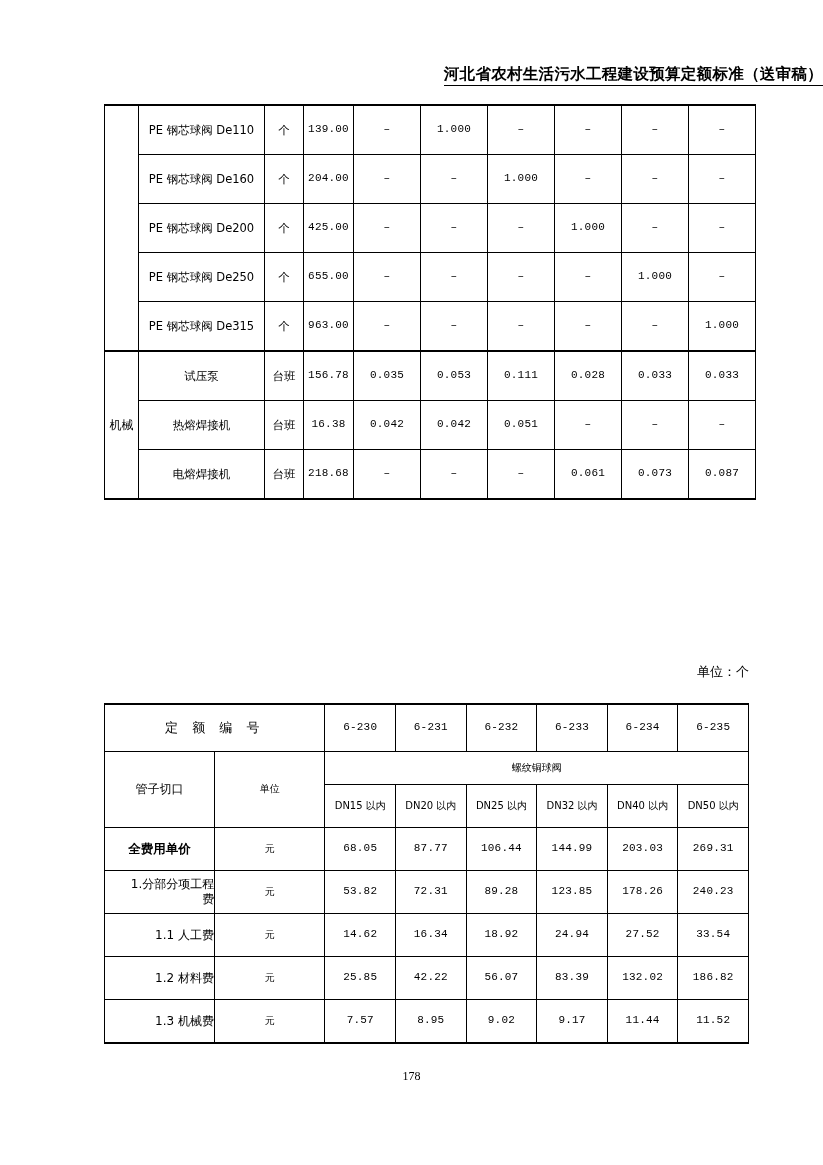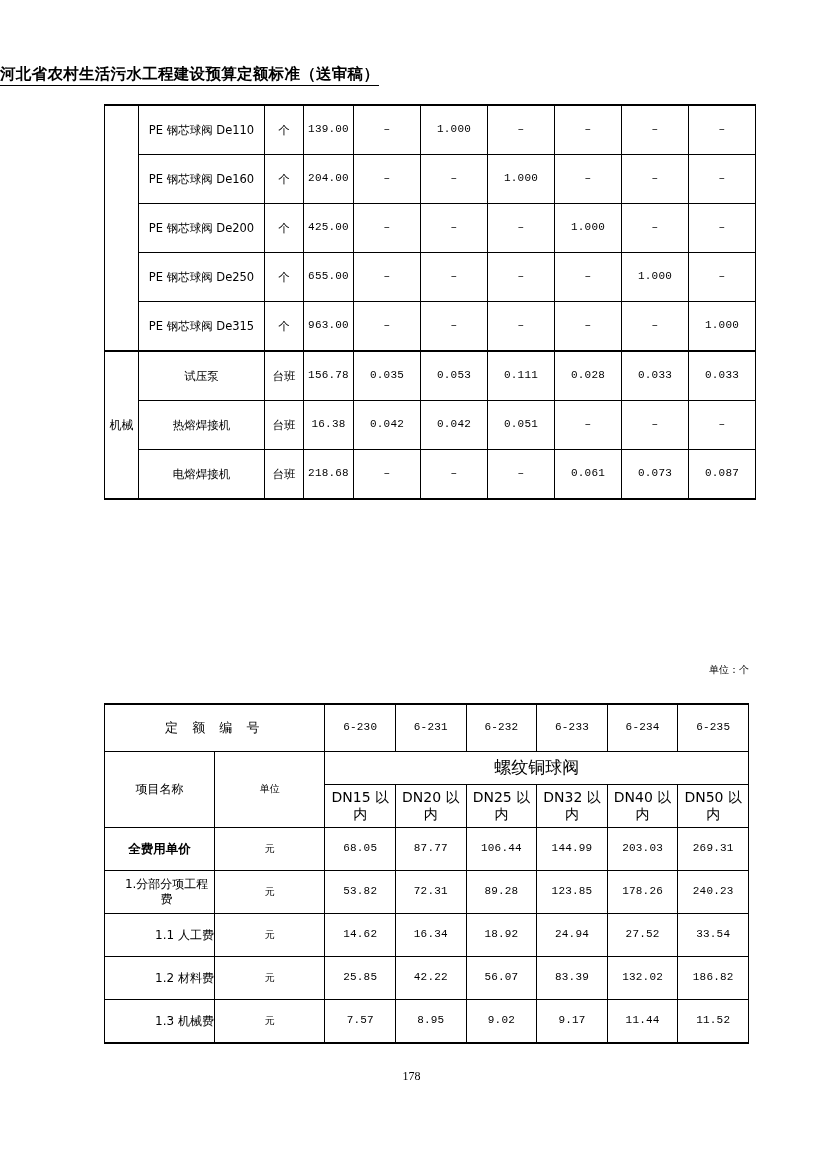--- a/index.html
+++ b/index.html
@@ -22,21 +22,21 @@
     height: 1165px;
     box-sizing: border-box;
   }
 
   
   .doc-title {
     position: absolute;
     left: 0;
     top: 64px;
     width: 823px;
-    text-align: left;
+    text-align: right;
     font-size: 15.5px;
     font-family: "DejaVu Sans", "Liberation Sans", sans-serif;
     font-weight: bold;
     letter-spacing: 0.3px;
     white-space: nowrap;
   }
   .doc-title span {
     border-bottom: 1.2px solid #000;
     padding-bottom: 2px;
   }
@@ -111,21 +111,21 @@
     font-family: "DejaVu Sans", "Liberation Sans", sans-serif;
     font-size: 13.5px;
     text-align: center;
     white-space: nowrap;
   }
   .unit-note {
     position: absolute;
     right: 74px;
     top: 663px;
     font-family: "DejaVu Sans", "Liberation Sans", sans-serif;
-    font-size: 10px;
+    font-size: 13px;
     white-space: nowrap;
   }
 
   
   #table-quota {
     left: 104px;
     top: 703px;
     width: 645px;
     border-top: 2.4px solid #000;
     border-bottom: 2.4px solid #000;
@@ -150,35 +150,35 @@
   }
   #table-quota tr.row-head-code td {
     height: 46px;
   }
   #table-quota td.spanname {
     font-size: 13px;
     letter-spacing: 5px;
   }
   #table-quota td.valve-group {
     height: 32px;
-    font-size: 17px;
+    font-size: 10px;
   }
   #table-quota td.dn {
     height: 42px;
-    font-size: 14px;
+    font-size: 10px;
   }
   #table-quota td.tall2 {
     height: 74px;
   }
   #table-quota td.total-label {
     font-weight: bold;
     font-size: 12.5px;
   }
   #table-quota td.lbl-l1 {
-    text-align: center;
+    text-align: right;
     padding-left: 14px;
     font-size: 12px;
   }
   #table-quota td.lbl-l2 {
     text-align: left;
     padding-left: 50px;
     font-size: 12px;
   }
   #table-quota tr.thick-under td {
     border-bottom: 1.6px solid #000;
@@ -306,21 +306,21 @@
         <td class="spanname cn" colspan="2">定 额 编 号</td>
         <td class="dcol hdr-code num">6-230</td>
         <td class="dcol hdr-code num">6-231</td>
         <td class="dcol hdr-code num">6-232</td>
         <td class="dcol hdr-code num">6-233</td>
         <td class="dcol hdr-code num">6-234</td>
         <td class="dcol hdr-code num">6-235</td>
       </tr>
 
       <tr>
-        <td class="namecol cn tall2" rowspan="2">项目名称</td>
+        <td class="namecol cn tall2" rowspan="2">管子切口</td>
         <td class="unitcol cn tall2" rowspan="2">单位</td>
         <td class="valve-group cn" colspan="6">螺纹铜球阀</td>
       </tr>
       <tr class="thick-under">
         <td class="dcol dn cn">DN15 以内</td>
         <td class="dcol dn cn">DN20 以内</td>
         <td class="dcol dn cn">DN25 以内</td>
         <td class="dcol dn cn">DN32 以内</td>
         <td class="dcol dn cn">DN40 以内</td>
         <td class="dcol dn cn">DN50 以内</td>

